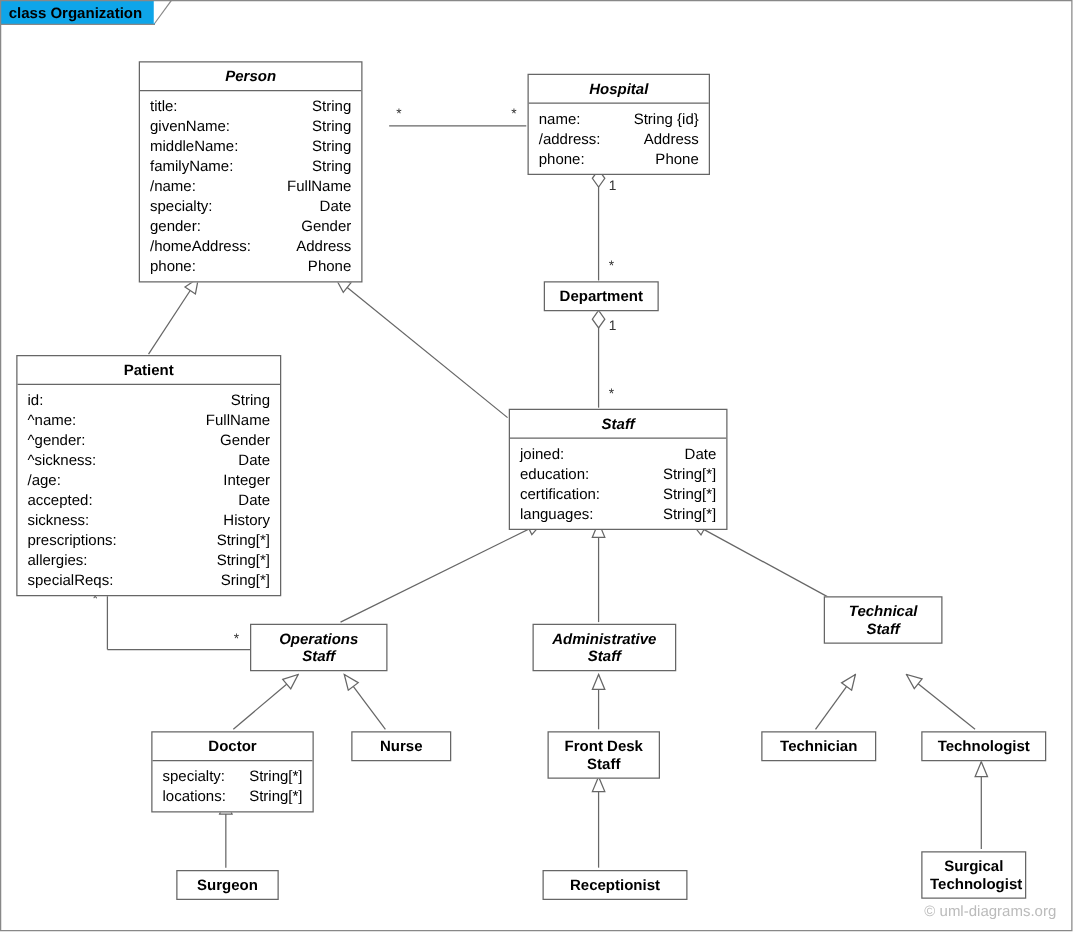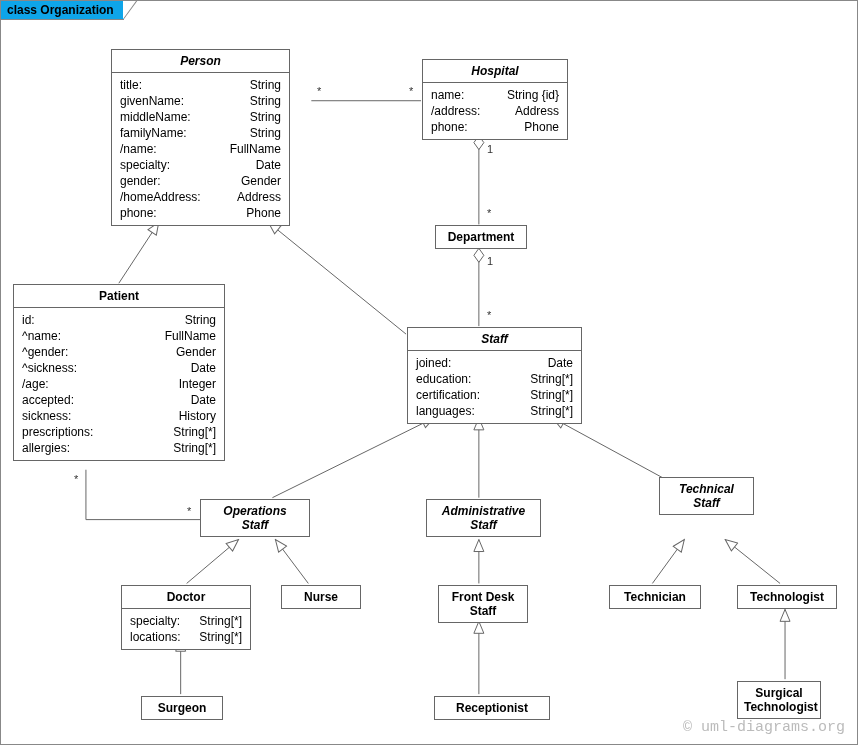--- a/index.html
+++ b/index.html
@@ -70,22 +70,21 @@
     justify-content: space-between;
     line-height: 16px;
     white-space: nowrap;
   }
   .attr-name { padding-right: 12px; }
   .watermark {
     position:absolute;
     right:12px;
     bottom:8px;
     color:#bbb;
-    font-size:15px;
-    font-family:Liberation Mono, monospace;
+    font-size:12px;
   }
   svg.edges {
     position:absolute;
     top:0;left:0;
     width:100%;height:100%;
     pointer-events:none;
   }
   .mlabel{
     position:absolute;
     font-size:11px;
@@ -249,20 +248,24 @@
           <span class="attr-type">History</span>
         </div>
         <div class="attr-row">
           <span class="attr-name">prescriptions:</span>
           <span class="attr-type">String[*]</span>
         </div>
         <div class="attr-row">
           <span class="attr-name">allergies:</span>
           <span class="attr-type">String[*]</span>
         </div>
+        <div class="attr-row">
+          <span class="attr-name">specialReqs:</span>
+          <span class="attr-type">Sring[*]</span>
+        </div>
       </div>
   </div>
 
   <div class="box" style="left:406px;top:326px;width:175px">
     <div class="box-title">Staff</div>
     <div class="divider"></div>
     <div class="attrs">
         <div class="attr-row">
           <span class="attr-name">joined:</span>
           <span class="attr-type">Date</span>

